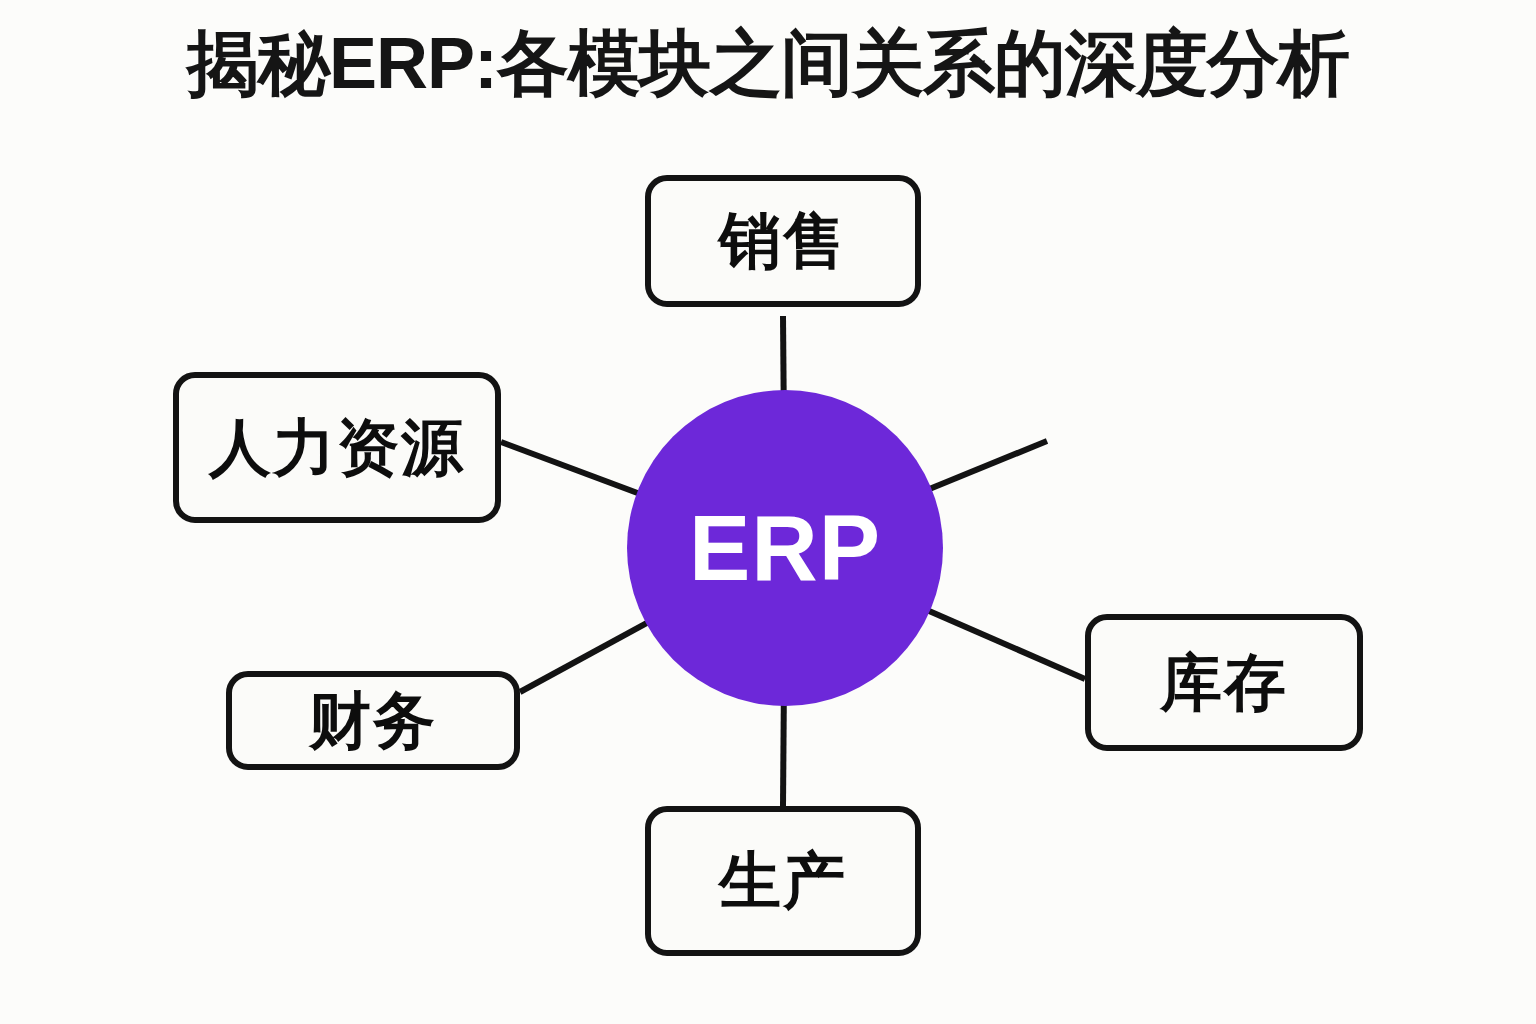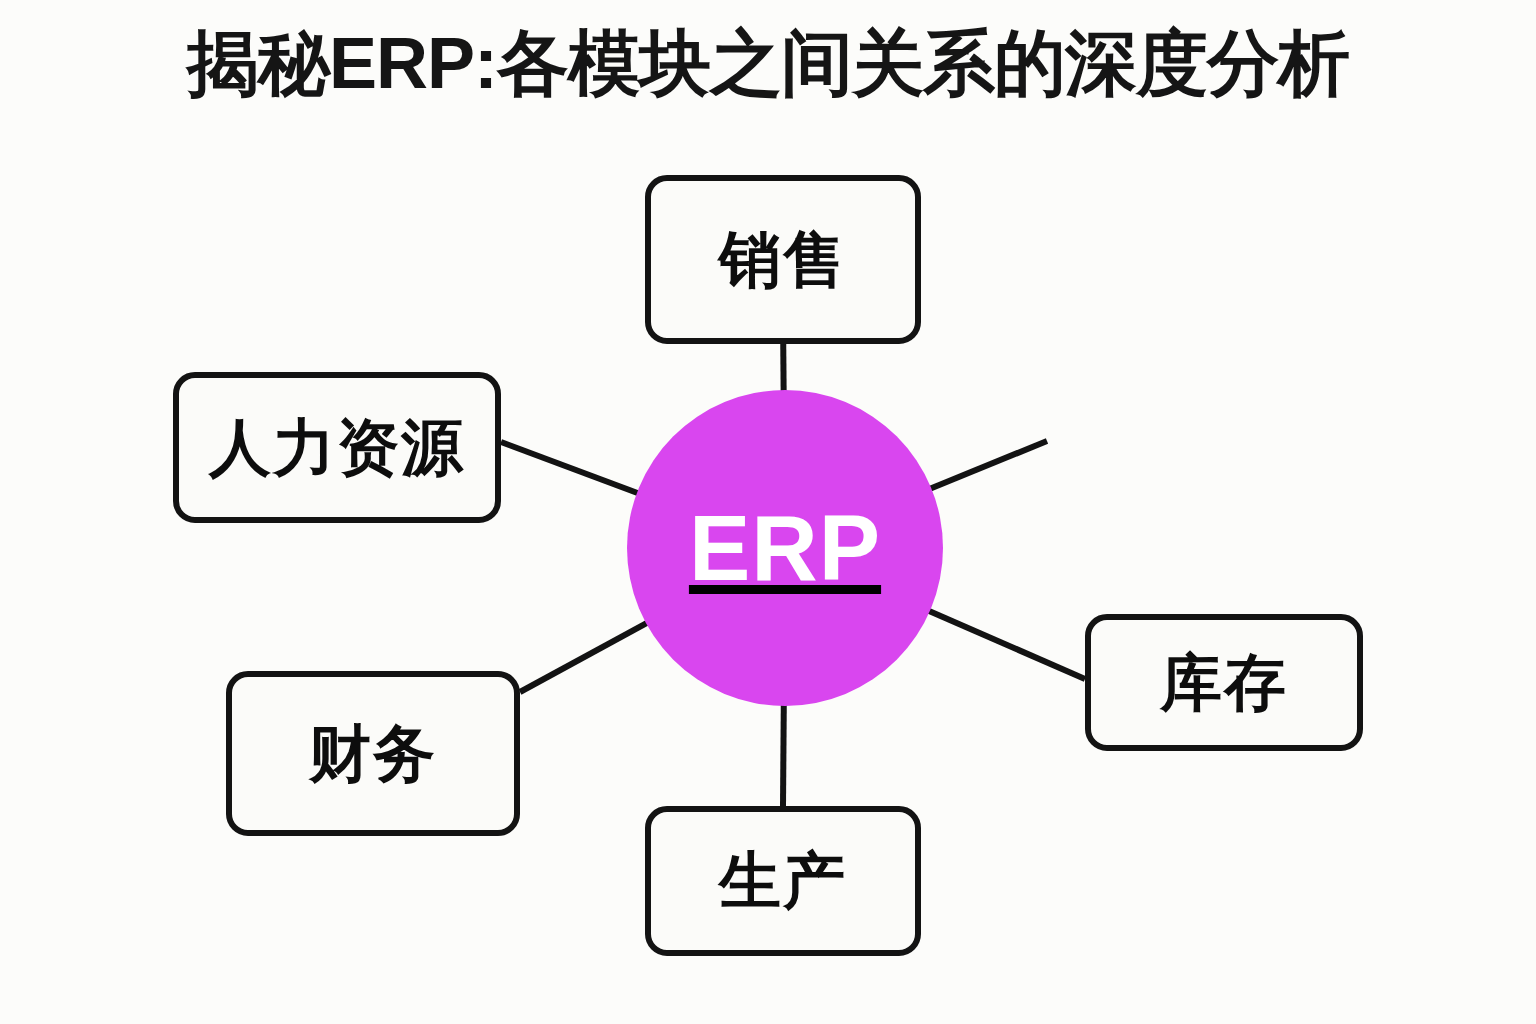--- a/index.html
+++ b/index.html
@@ -83,38 +83,38 @@
     <g id="edge-group" stroke="#131313" stroke-width="6" stroke-linecap="butt" fill="none">
         <line x1="783.6552223823065" y1="392.0057963475599" x2="783" y2="316"></line>
         <line x1="929.4204218152653" y1="489.0191407090329" x2="1047" y2="441"></line>
         <line x1="927.9642578878266" y1="610.427725944351" x2="1085" y2="679"></line>
         <line x1="783.7907340078068" y1="703.9953129929233" x2="783" y2="806"></line>
         <line x1="647.9298591072163" y1="622.483397315324" x2="520" y2="692"></line>
         <line x1="638.8482276066521" y1="493.4503948109335" x2="501" y2="442"></line>
       </g>
   </svg>
 
-  <div class="node-box" style="left: 645px; top: 175px; width: 276px; height: 169px; border-color: rgb(19, 19, 19);">
+  <div class="node-box" style="left: 645px; top: 175px; width: 276px; height: 132px; border-color: rgb(19, 19, 19);">
     <span>销售</span>
   </div>
 
 
   <div class="node-box" style="left: 1085px; top: 614px; width: 278px; height: 137px; border-color: rgb(19, 19, 19);">
     <span>库存</span>
   </div>
 
   <div class="node-box" style="left: 645px; top: 806px; width: 276px; height: 150px; border-color: rgb(19, 19, 19);">
     <span>生产</span>
   </div>
 
-  <div class="node-box" style="left: 226px; top: 671px; width: 294px; height: 165px; border-color: rgb(19, 19, 19); justify-content: center;">
+  <div class="node-box" style="left: 226px; top: 671px; width: 294px; height: 99px; border-color: rgb(19, 19, 19); justify-content: center;">
     <span>财务</span>
   </div>
 
   <div class="node-box" style="left: 173px; top: 372px; width: 328px; height: 151px; border-color: rgb(19, 19, 19); justify-content: center;">
     <span>人力资源</span>
   </div>
 
-  <div id="center-node" style="left: 627px; top: 390px; width: 316px; height: 316px; background: #d946ef; text-decoration: underline;">
+  <div id="center-node" style="left: 627px; top: 390px; width: 316px; height: 316px; background: #6d28d9;">
     <span id="center-label" style="color: rgb(255, 255, 255);">ERP</span>
   </div>
 
 </div>
 
 </body></html>

